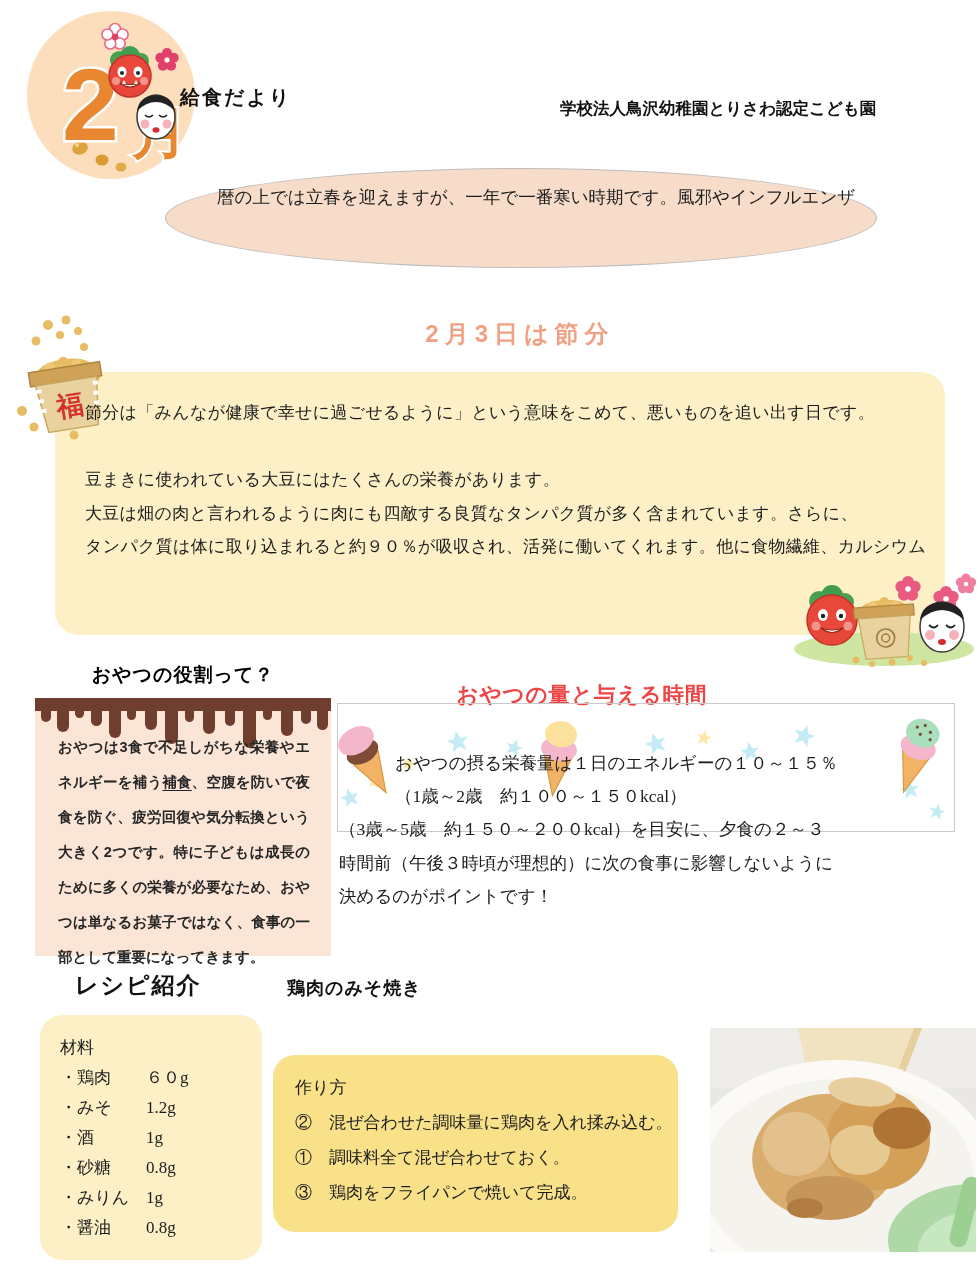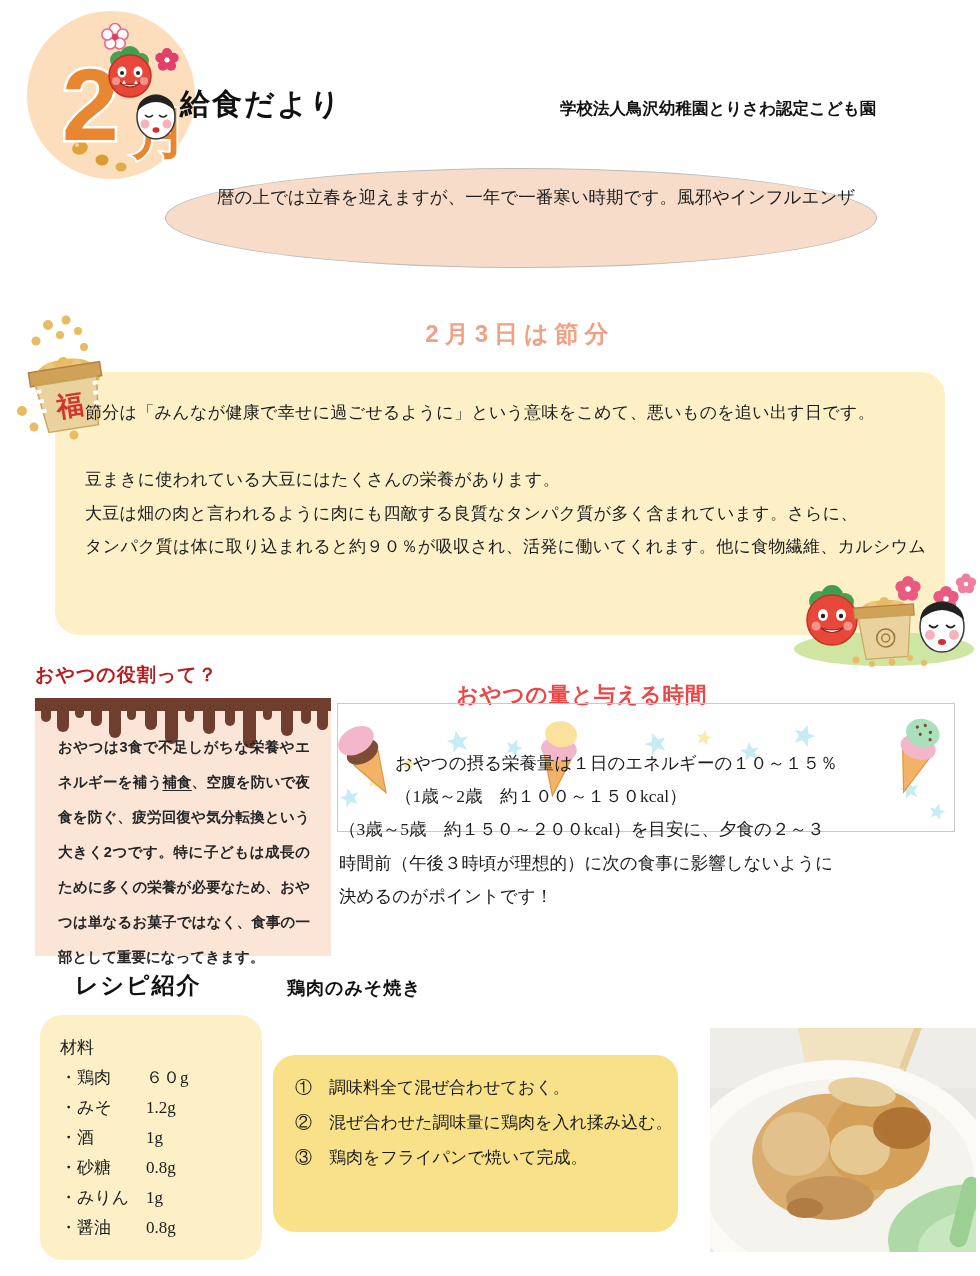--- a/index.html
+++ b/index.html
@@ -4,37 +4,37 @@
 <style>
   html,body{margin:0;padding:0;background:#fff;}
   #page{position:relative;width:980px;height:1276px;background:#ffffff;overflow:hidden;
         font-family:"Liberation Sans","DejaVu Sans",sans-serif;}
   .abs{position:absolute;}
   .serif{font-family:"Liberation Serif","DejaVu Serif",serif;color:#1c1c1c;}
   .gothic{font-family:"Liberation Sans","DejaVu Sans",sans-serif;font-weight:bold;color:#111;}
   .nowrap{white-space:nowrap;}
 
   
-  .page-title{font-size:30px;letter-spacing:2px;font-family:Liberation Mono, monospace;}
+  .page-title{font-size:20px;letter-spacing:2px;font-family:Liberation Mono, monospace;}
   .org-name{font-size:16.5px;}
 
   
   .intro-ellipse{left:165px;top:168px;width:710px;height:98px;border-radius:50%;
     background:#f7dcc9;border:1px solid #bdbdbd;}
   .intro-text{left:210px;top:180px;font-size:17.5px;line-height:34px;margin-left:7px;}
 
   
   .setsubun-heading{left:0;top:318px;width:1040px;text-align:center;font-size:24px;
     letter-spacing:6px;color:#f1a183;}
   .setsubun-box{left:55px;top:372px;width:890px;height:263px;background:#fdf0c7;border-radius:24px;}
   .setsubun-text{left:85px;top:396px;font-size:17px;line-height:33.5px;letter-spacing:.3px;}
   .setsubun-text div{height:33.5px;}
 
   
-  .role-heading{left:35px;top:662px;width:296px;font-size:19px;color:#b91c1c;letter-spacing:1px;}
+  .role-heading{left:35px;top:662px;width:296px;text-align:center;font-size:19px;color:#000000;letter-spacing:1px;}
   .role-box{left:35px;top:698px;width:296px;height:258px;background:#fae5d6;}
   .role-text{left:58px;top:730px;width:252px;font-size:14.5px;line-height:35px;color:#262626;
     font-family:"Liberation Sans","DejaVu Sans",sans-serif;font-weight:bold;text-align:justify;}
   .role-underline{text-decoration:underline;text-underline-offset:3px;}
 
   
   .amount-heading{left:356px;top:668px;width:452px;text-align:center;font-size:21.5px;color:#ef4444;letter-spacing:1px;margin-top:12px;}
   .amount-frame{left:337px;top:703px;width:616px;height:127px;border:1px solid #c9c9c9;background:transparent;}
   .amount-text{left:339px;top:747px;font-size:17.5px;line-height:33.2px;}
   .amount-text .ind{margin-left:56px;}
@@ -353,22 +353,23 @@
       <span>1g</span>
       </div>
     <div class="ing-row">
       <span class="ing-name">・醤油</span>
       <span>0.8g</span>
       </div>
   </div>
 
   <div class="abs steps-box"></div>
   <div class="abs serif steps-inner">
+    <div>作り方</div>
+    <div class="nowrap">②　混ぜ合わせた調味量に鶏肉を入れ揉み込む。</div>
     <div class="nowrap">①　調味料全て混ぜ合わせておく。</div>
-    <div class="nowrap">②　混ぜ合わせた調味量に鶏肉を入れ揉み込む。</div>
     <div class="nowrap">③　鶏肉をフライパンで焼いて完成。</div>
   </div>
 
   <svg class="abs photo" viewBox="0 0 266 224">
     <rect width="266" height="224" fill="#eae8e4"></rect>
     <rect width="266" height="60" fill="#efede9"></rect>
 
     <g>
       <path d="M88,0 L212,0 L196,42 Q140,52 96,40 Z" fill="#f2e3c0"></path>
       <path d="M96,40 Q140,52 196,42 L193,49 Q140,59 99,47 Z" fill="#d9b97e"></path>

